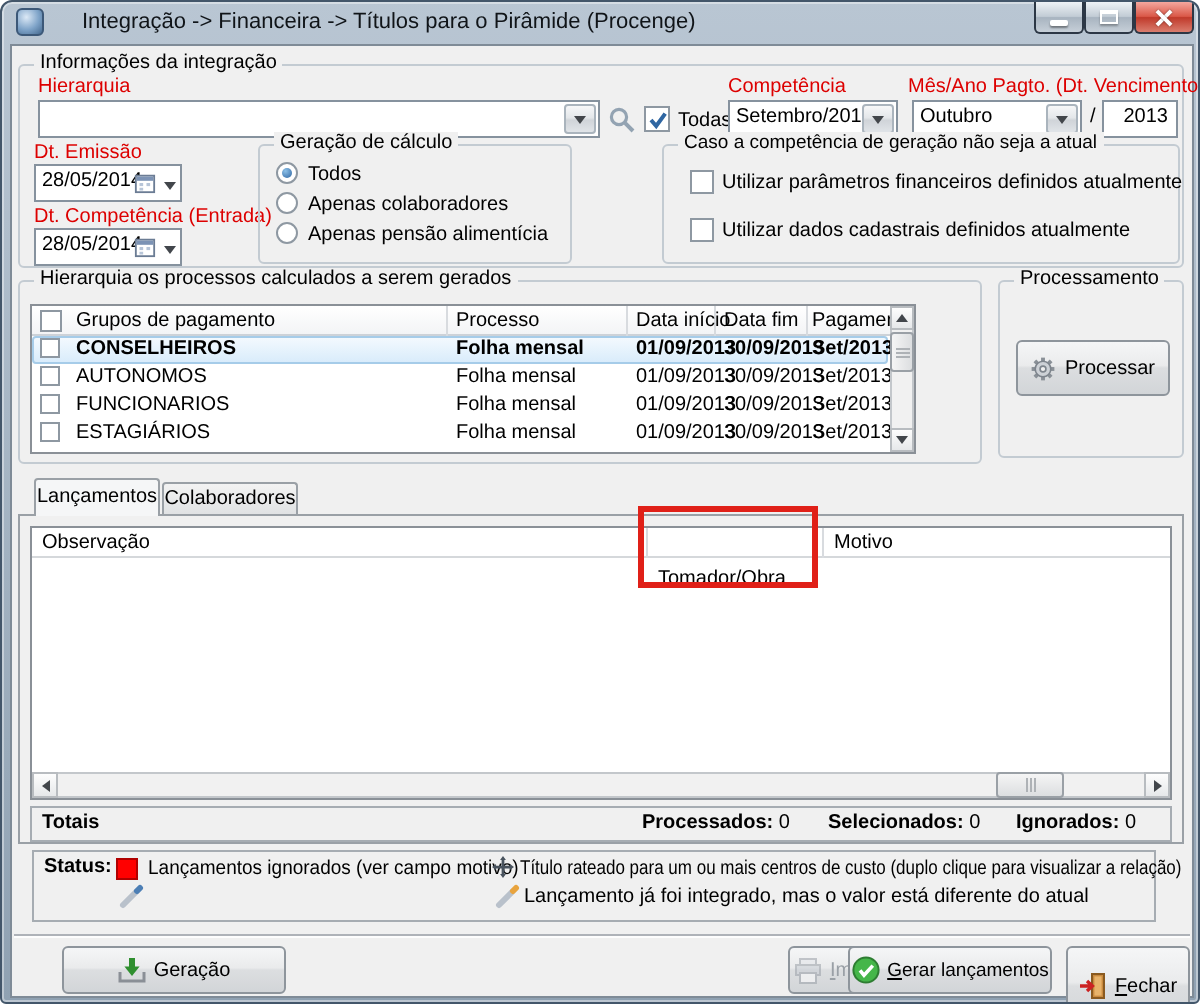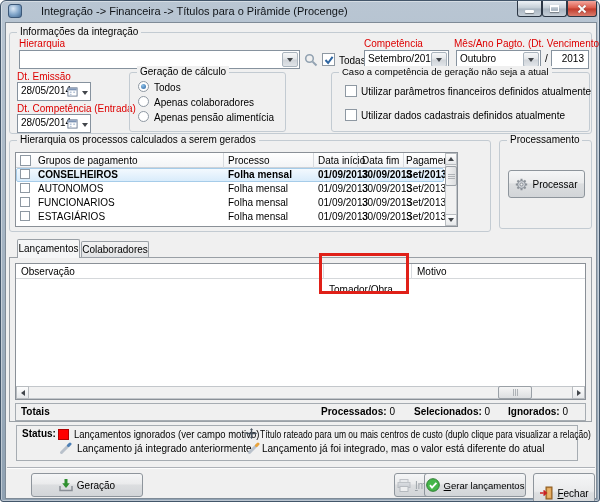--- a/index.html
+++ b/index.html
@@ -281,21 +281,20 @@
   <span class="abs cell t95 squish95" style="left:73px;top:428px;white-space:nowrap;">Lançamentos ignorados (ver campo motivo)</span>
   <svg class="abs" style="left:245px;top:427px;" width="11" height="11" viewBox="0 0 12 12">
     <path d="M6 1.5v9M1.5 6h9" stroke="#49535e" stroke-width="1.5"></path>
     <path d="M6 0l1.6 2.2H4.4zM6 12l1.6-2.2H4.4zM0 6l2.2-1.6v3.2zM12 6l-2.2-1.6v3.2z" fill="#49535e"></path>
   </svg>
   <span class="abs cell t95 squish85" style="left:259px;top:428px;white-space:nowrap;">Título rateado para um ou mais centros de custo (duplo clique para visualizar a relação)</span>
   <svg class="abs" style="left:58px;top:441px;" width="13" height="13" viewBox="0 0 13 13">
     <line x1="2.5" y1="10.5" x2="9" y2="4" stroke="#b9c1cb" stroke-width="3" stroke-linecap="round"></line>
     <line x1="9.5" y1="3.5" x2="11" y2="2" stroke="#4d7fb5" stroke-width="3" stroke-linecap="round"></line>
   </svg>
-  <span class="abs cell t95" style="left:76px;top:442px;white-space:nowrap;">Lançamento já integrado anteriormente</span>
   <svg class="abs" style="left:246px;top:441px;" width="13" height="13" viewBox="0 0 13 13">
     <line x1="2.5" y1="10.5" x2="9" y2="4" stroke="#b9c1cb" stroke-width="3" stroke-linecap="round"></line>
     <line x1="9.5" y1="3.5" x2="11" y2="2" stroke="#e8a33d" stroke-width="3" stroke-linecap="round"></line>
   </svg>
   <span class="abs cell t95" style="left:261px;top:442px;white-space:nowrap;">Lançamento já foi integrado, mas o valor está diferente do atual</span>
 
   <div class="abs groove" style="left:6px;top:466px;width:588px;height:2px;"></div>
 
   <div class="abs btn" style="left:30px;top:472px;width:112px;height:24px;">
     <svg width="14" height="14" viewBox="0 0 14 14">

